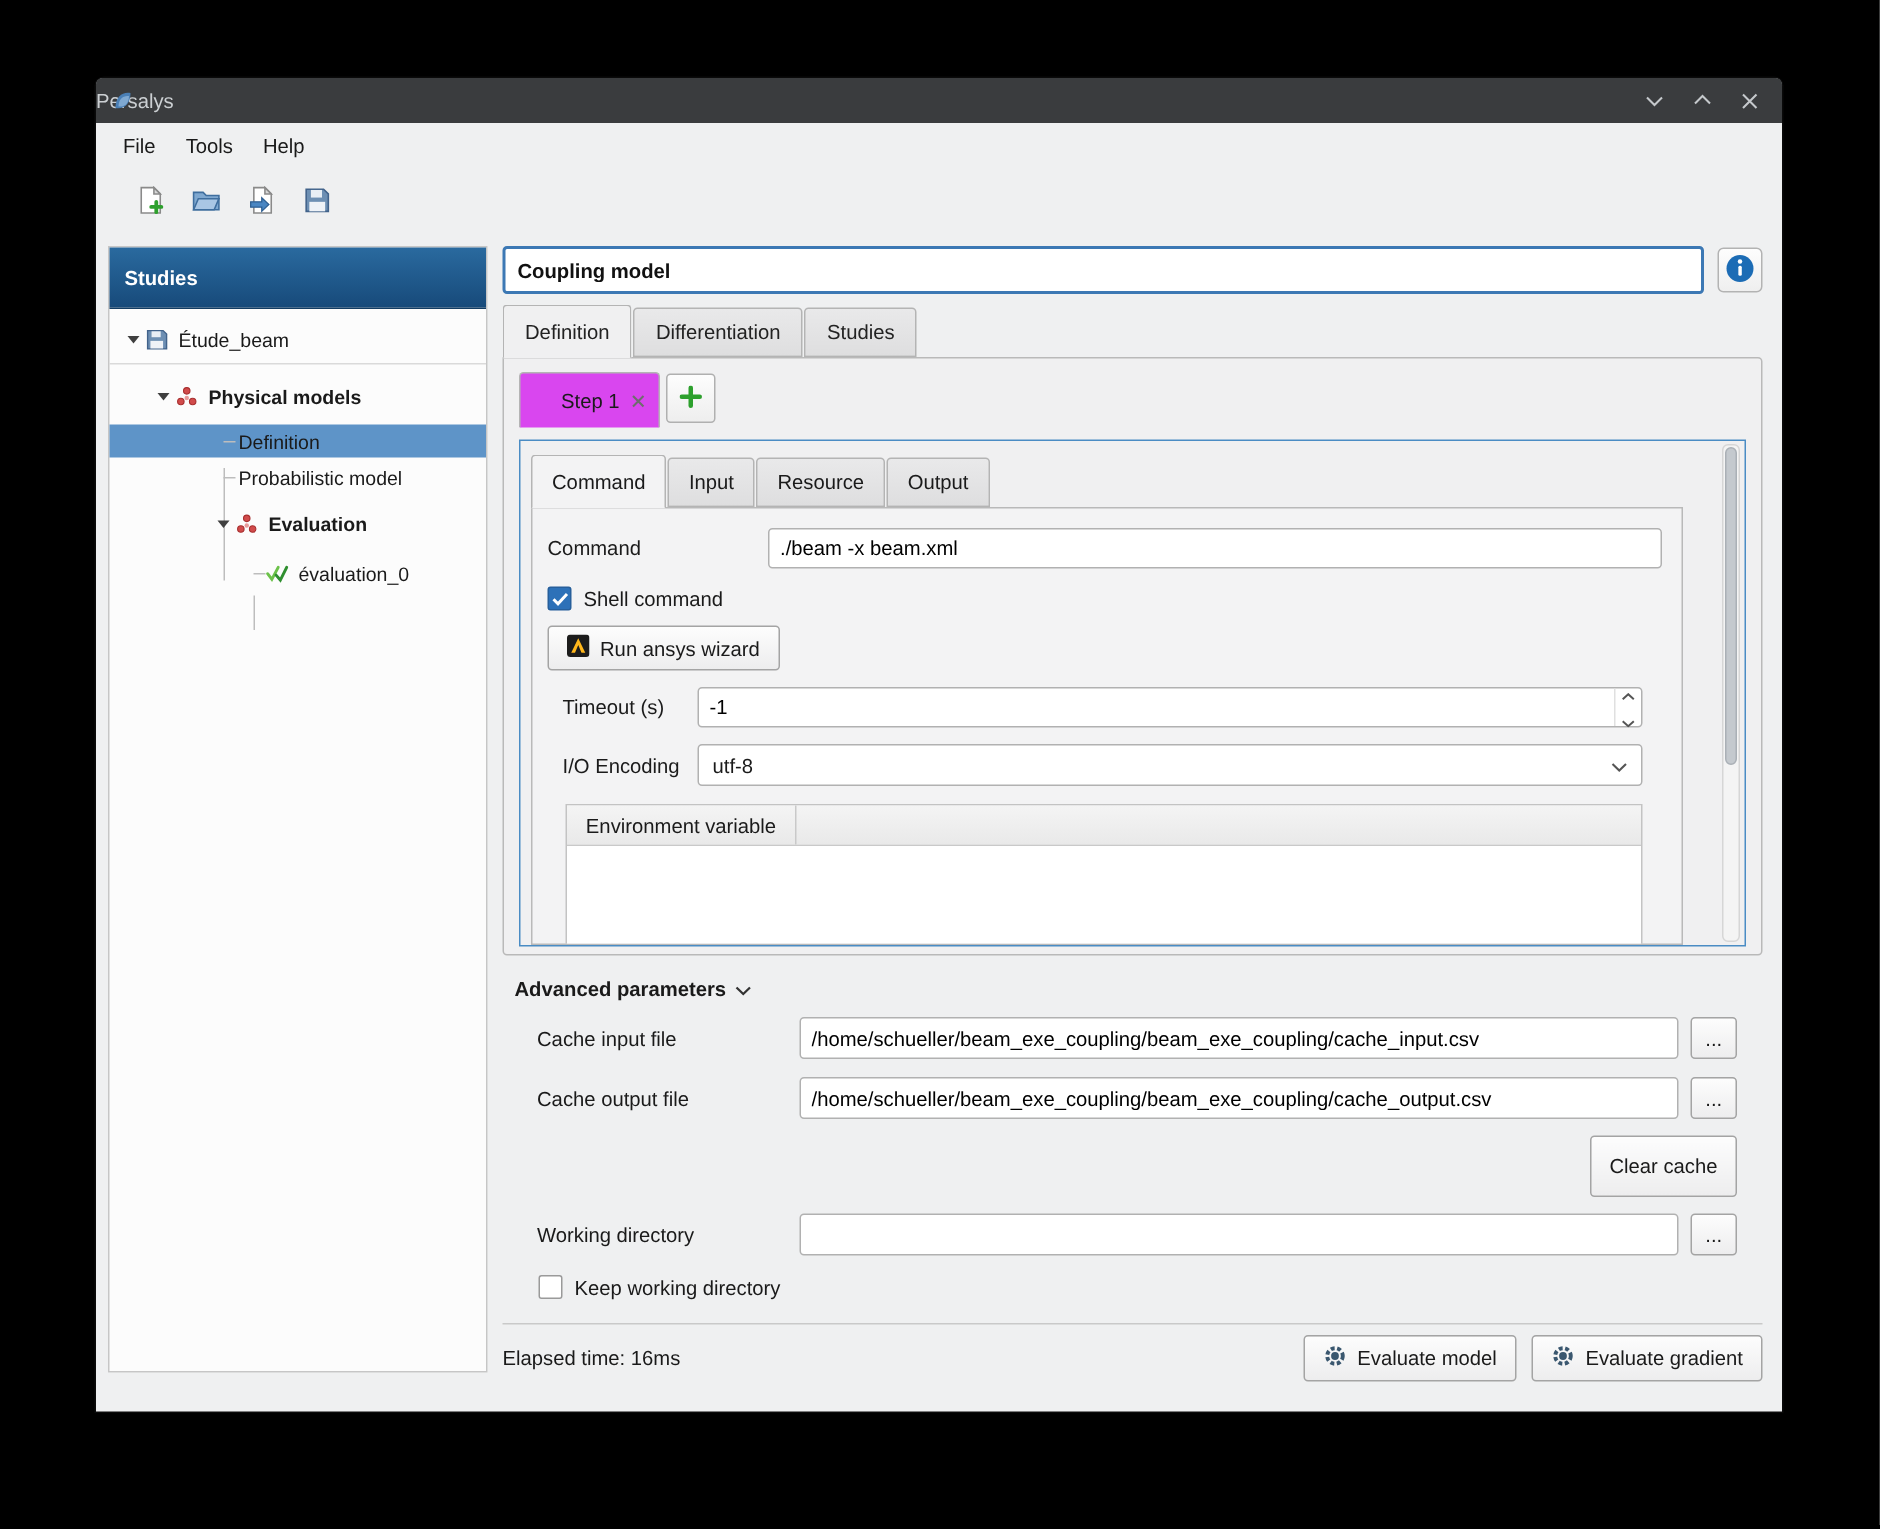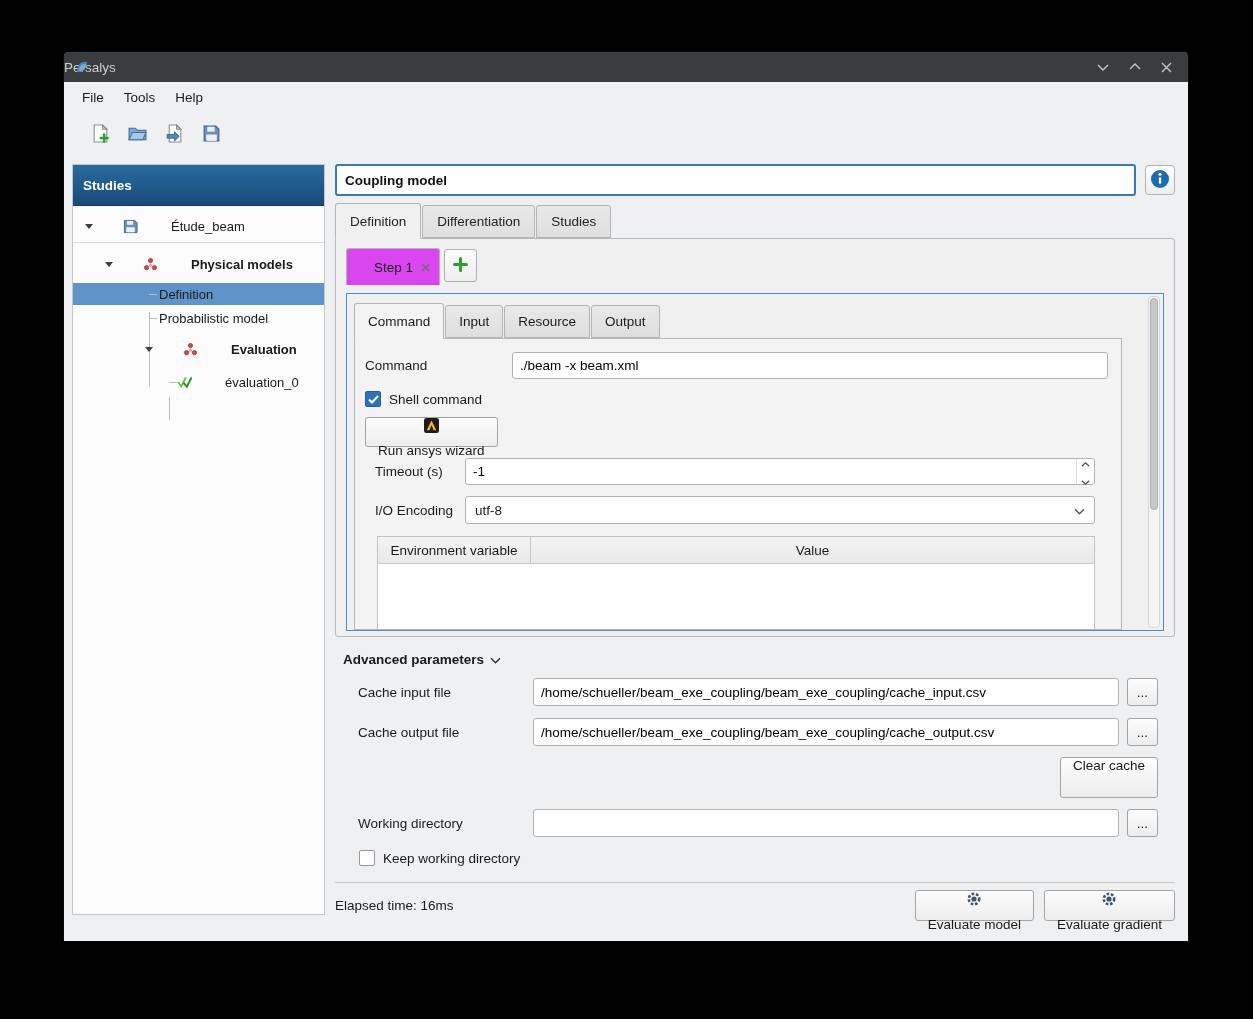--- a/index.html
+++ b/index.html
@@ -27,21 +27,21 @@
 
   
   .sidebar{width:253px;flex:none;background:#fcfcfc;border:1px solid #c6c6c6;margin-bottom:26px;display:flex;flex-direction:column;}
   .sidebar-header{height:41px;flex:none;background:linear-gradient(#2a6a9f,#174a7a);color:#fff;font-weight:bold;
     display:flex;align-items:center;padding-left:10px;border-bottom:1px solid #123c63;}
   .tree{position:relative;flex:1;font-size:13px;}
   .study-sep{position:absolute;left:0;right:0;top:36px;border-top:1px solid #dadada;}
   .vline{position:absolute;width:0;border-left:1px solid #bdbdbd;}
   .vl1{left:76px;top:106px;height:75px;}
   .vl2{left:96px;top:191px;height:23px;}
-  .trow{display:flex;align-items:center;height:22px;position:relative;white-space:nowrap;gap:26px;}
+  .trow{display:flex;align-items:center;height:22px;position:relative;white-space:nowrap;}
   .expander{width:16px;flex:none;display:flex;align-items:center;justify-content:center;}
   .tri{width:0;height:0;border-left:4.5px solid transparent;border-right:4.5px solid transparent;border-top:5.5px solid #3f3f3f;}
   .ticon{width:20px;flex:none;display:flex;align-items:center;}
   .tlabel{padding-left:2px;}
   .b{font-weight:bold;}
   .ulink{text-decoration:underline;}
   .selected{background:#5e94c8;}
   .tick::before{content:"";position:absolute;top:50%;height:0;border-top:1px solid #bdbdbd;}
   .tick-a::before{left:76px;width:8px;}
   .tick-b::before{left:96px;width:8px;}
@@ -84,21 +84,21 @@
   .flabel{color:#1b1b1b;}
   .w147{width:147px;flex:none;}
   .w90{width:90px;flex:none;margin-left:10px;}
   .field{height:27px;border:1px solid #b1b1b1;border-radius:3px;background:#fff;font-family:inherit;font-size:13.5px;padding:0 7px;outline:none;width:100%;}
   .cmd-field{width:596px;flex:none;}
   .chk-row{margin-top:12px;gap:8px;}
   .checkbox{width:16px;height:16px;border-radius:2px;display:flex;align-items:center;justify-content:center;flex:none;}
   .checkbox.on{background:#2d71b8;border:1px solid #275f9b;}
   .checkbox.off{background:#fff;border:1px solid #9a9a9a;}
   .btn{display:inline-flex;align-items:center;gap:7px;border:1px solid #a4a4a4;border-radius:3px;
-    background:linear-gradient(#fdfdfd,#ededee);padding:0 12px;height:30px;font-family:inherit;font-size:13.5px;color:#1a1a1a;flex-direction:column;}
+    background:linear-gradient(#fdfdfd,#ededee);padding:0 12px;height:30px;font-family:inherit;font-size:13.5px;color:#1a1a1a;}
   .wizard-btn{margin-top:10px;margin-left:0;}
   .adv-header{margin-top:12px;display:flex;align-items:center;gap:6px;height:16px;}
   .sub{margin-top:11px;}
   .spinbox{width:630px;flex:none;height:27px;border:1px solid #b1b1b1;border-radius:3px;background:#fff;display:flex;align-items:stretch;}
   .spinbox input{flex:1;border:0;outline:none;background:transparent;font-family:inherit;font-size:13.5px;padding:0 7px;}
   .spin-btns{width:18px;display:flex;flex-direction:column;align-items:center;justify-content:center;gap:3px;border-left:1px solid #e0e0e0;}
   .combo{width:630px;flex:none;height:28px;border:1px solid #b1b1b1;border-radius:3px;background:#fff;
     display:flex;align-items:center;justify-content:space-between;padding:0 9px;}
   .env-table{margin-top:12px;margin-left:12px;width:718px;border:1px solid #c3c3c3;}
   .env-head{display:flex;height:26px;background:linear-gradient(#f4f4f4,#e9e9e9);}
@@ -385,21 +385,20 @@
                     <svg width="11" height="7" viewBox="0 0 11 7">
                         <polyline points="1,1.3 5.5,5.7 10,1.3" fill="none" stroke="#555" stroke-width="1.4"></polyline>
                       </svg>
                   </span>
                 </div>
               </div>
 
               <div class="env-table">
                 <div class="env-head">
                   <div class="env-h1">Environment variable</div>
-                  <div class="env-h2">Value</div>
                 </div>
                 <div class="env-body"></div>
               </div>
             </div>
           </div>
 
           <div class="vscroll">
             <div class="vthumb"></div>
           </div>
         </div>

